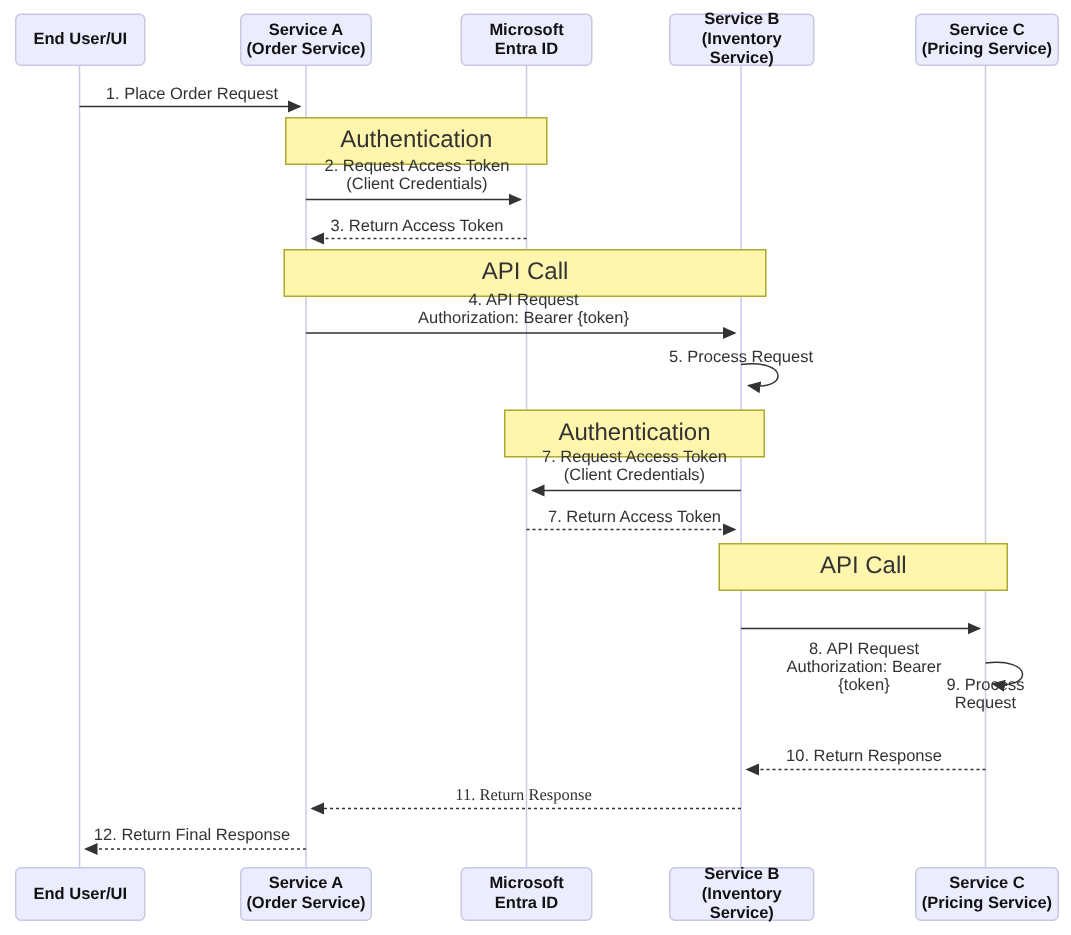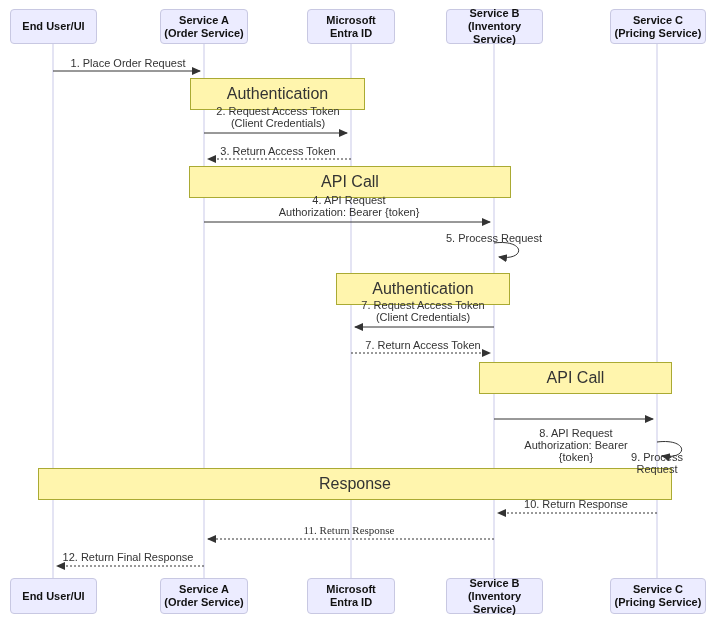--- a/index.html
+++ b/index.html
@@ -78,21 +78,20 @@
     <path d="M657,442 C689,438 689,460 662,456" fill="none" stroke="#333333" stroke-width="1" marker-end="url(#ah)"></path>
     <line x1="657" y1="513" x2="498" y2="513" stroke="#333333" stroke-width="1" stroke-dasharray="2,2" marker-end="url(#ah)"></line>
     <line x1="494" y1="539" x2="208" y2="539" stroke="#333333" stroke-width="1" stroke-dasharray="2,2" marker-end="url(#ah)"></line>
     <line x1="204" y1="566" x2="57" y2="566" stroke="#333333" stroke-width="1" stroke-dasharray="2,2" marker-end="url(#ah)"></line>
   </svg>
 
   <div class="note" style="left:190px;top:78px;width:175px;">Authentication</div>
   <div class="note" style="left:189px;top:166px;width:322px;">API Call</div>
   <div class="note" style="left:336px;top:273px;width:174px;">Authentication</div>
   <div class="note" style="left:479px;top:362px;width:193px;">API Call</div>
-  <div class="note" style="left:38px;top:468px;width:634px;">Response</div>
 
   <div class="actor top" style="left:10px;width:87px;">End User/UI</div>
   <div class="actor top" style="left:160px;width:88px;">Service A
 (Order Service)</div>
   <div class="actor top" style="left:307px;width:88px;">Microsoft
 Entra ID</div>
   <div class="actor top" style="left:446px;width:97px;">Service B
 (Inventory Service)</div>
   <div class="actor top" style="left:610px;width:96px;">Service C
 (Pricing Service)</div>

